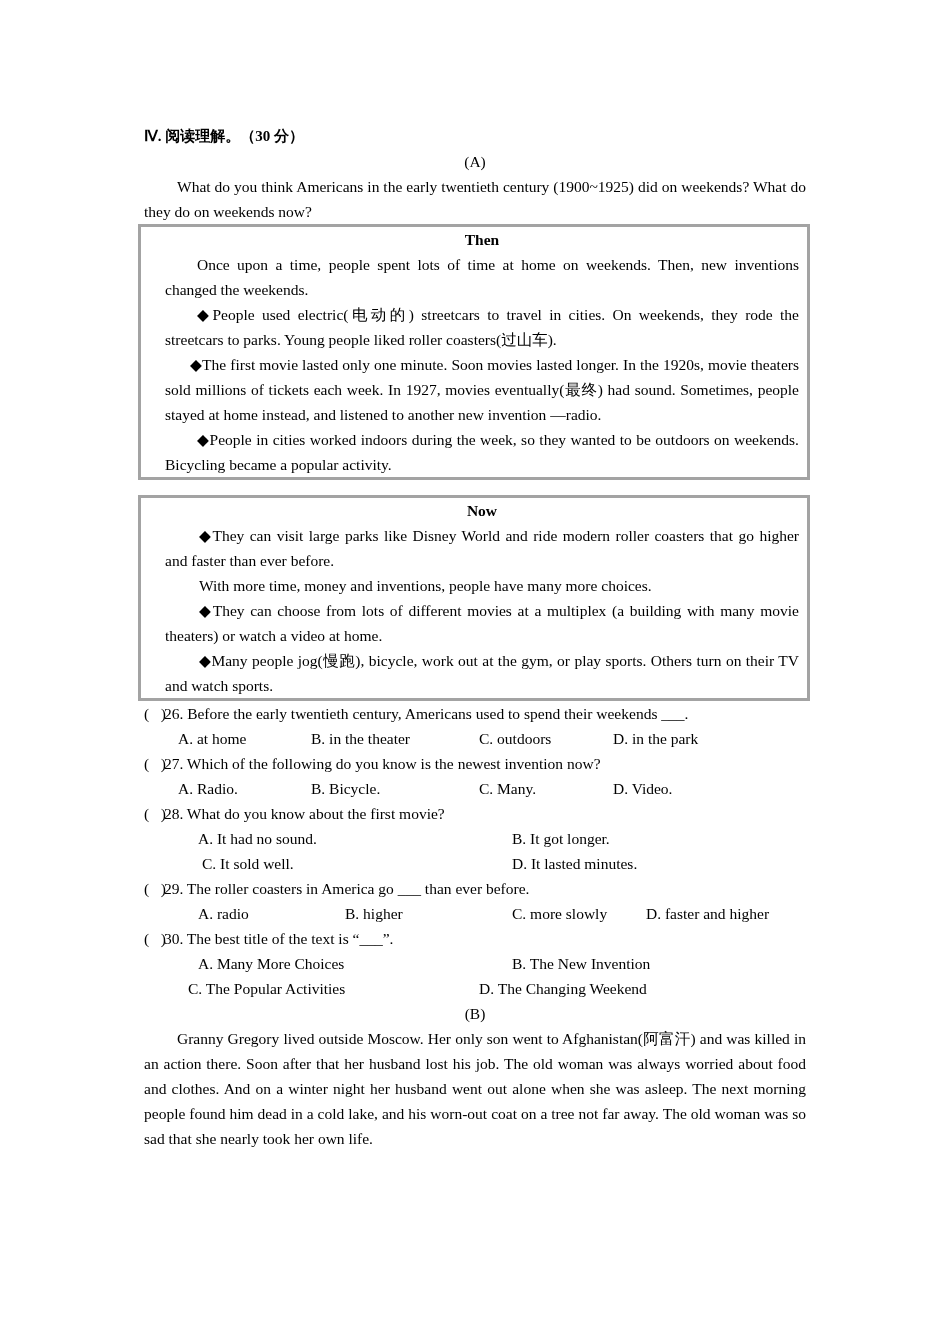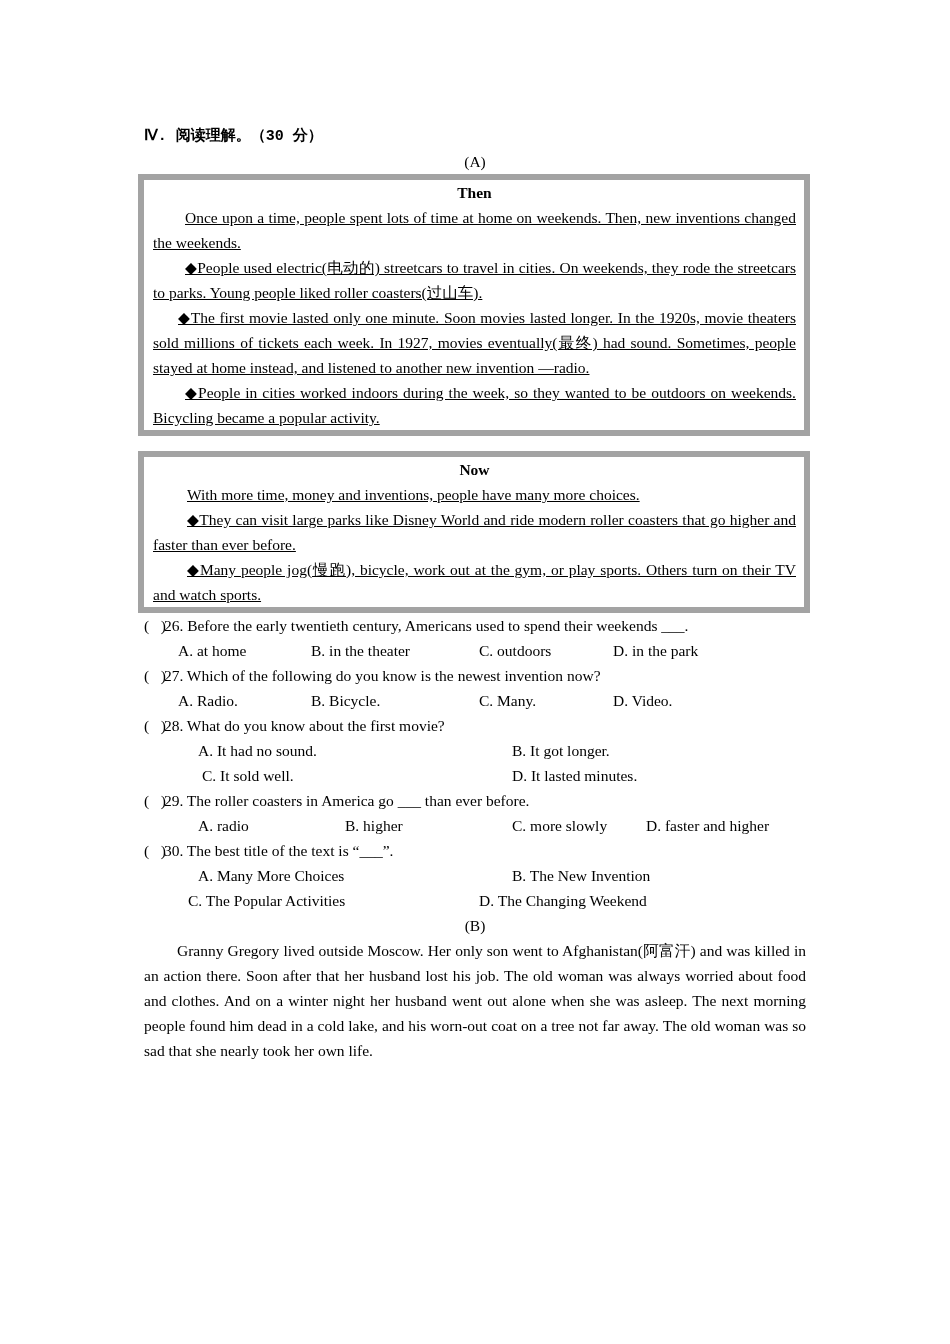--- a/index.html
+++ b/index.html
@@ -3,58 +3,60 @@
   <meta charset="utf-8">
   <style>
     html, body { margin: 0; padding: 0; background: #ffffff; }
     body {
       width: 950px; height: 1344px; position: relative; overflow: hidden;
       font-family: "Liberation Serif", "DejaVu Serif", serif;
       color: #000; font-size: 15.5px;
     }
     .page { position: absolute; left: 144px; top: 124px; width: 662px; }
     .line { height: 25px; line-height: 25px; white-space: nowrap; }
-    .section-title { font-weight: bold; font-family: Liberation Mono, monospace; font-size: 15px; height: 25px; line-height: 25px; }
+    .section-title { font-weight: bold; font-family: Liberation Serif, serif; font-size: 15px; height: 25px; line-height: 25px; }
     .center { text-align: center; }
     .para { line-height: 25px; text-align: justify; text-indent: 33px; margin: 0; }
     .box {
-      border: 6px solid #a3a3a3; margin-left: -6px; width: 672px; box-sizing: border-box;
-      padding: 0 8px 0 9px;
+      border: 3px solid #a3a3a3; margin-left: -6px; width: 672px; box-sizing: border-box;
+      padding: 0 8px 0 24px;
     }
     .box-title { font-weight: bold; text-align: center; height: 25px; line-height: 25px; }
-    .box .para { text-indent: 32px; text-decoration: underline; }
+    .box .para { text-indent: 32px; }
     .box .para.b0 { text-indent: 25px; }
     .box .para.b1 { text-indent: 34px; }
     .q { height: 25px; line-height: 25px; white-space: nowrap; position: relative; }
     .q .paren { display: inline-block; width: 16px; }
     .opts { height: 25px; line-height: 25px; position: relative; white-space: nowrap; text-align: right; }
     .opt { position: absolute; top: 0; }
   </style>
 </head>
 <body>
 
 <div class="page">
 
   <div class="section-title">Ⅳ. 阅读理解。（30 分）</div>
 
   <div class="line center">(A)</div>
 
+  <p class="para">What do you think Americans in the early twentieth century (1900~1925) did on weekends? What do they do on weekends now?</p>
 
   <div class="box" style="margin-top:0;">
     <div class="box-title">Then</div>
     <p class="para">Once upon a time, people spent lots of time at home on weekends. Then, new inventions changed the weekends.</p>
     <p class="para">◆People used electric(电动的) streetcars to travel in cities. On weekends, they rode the streetcars to parks. Young people liked roller coasters(过山车).</p>
     <p class="para b0">◆The first movie lasted only one minute. Soon movies lasted longer. In the 1920s, movie theaters sold millions of tickets each week. In 1927, movies eventually(最终) had sound. Sometimes, people stayed at home instead, and listened to another new invention —radio.</p>
     <p class="para">◆People in cities worked indoors during the week, so they wanted to be outdoors on weekends. Bicycling became a popular activity.</p>
   </div>
 
   <div class="box" style="margin-top:15px;">
     <div class="box-title">Now</div>
+    <p class="para b1">◆They can visit large parks like Disney World and ride modern roller coasters that go higher and faster than ever before.</p>
     <p class="para b1">With more time, money and inventions, people have many more choices.</p>
-    <p class="para b1">◆They can visit large parks like Disney World and ride modern roller coasters that go higher and faster than ever before.</p>
+    <p class="para b1">◆They can choose from lots of different movies at a multiplex (a building with many movie theaters) or watch a video at home.</p>
     <p class="para b1">◆Many people jog(慢跑), bicycle, work out at the gym, or play sports. Others turn on their TV and watch sports.</p>
   </div>
 
   <div class="q">
     <span class="paren">(&nbsp;&nbsp;&nbsp;)</span>
     <span>26. Before the early twentieth century, Americans used to spend their weekends ___.</span>
   </div>
   <div class="opts">
     <span class="opt" style="left:34px">A. at home</span>
     <span class="opt" style="left:167px">B. in the theater</span>

